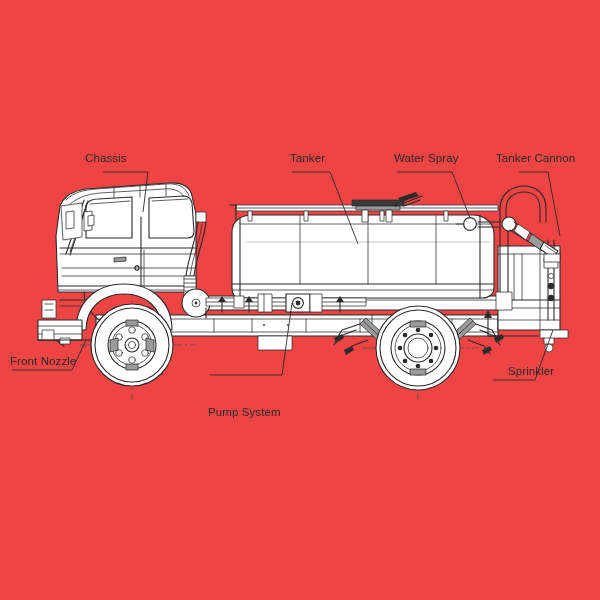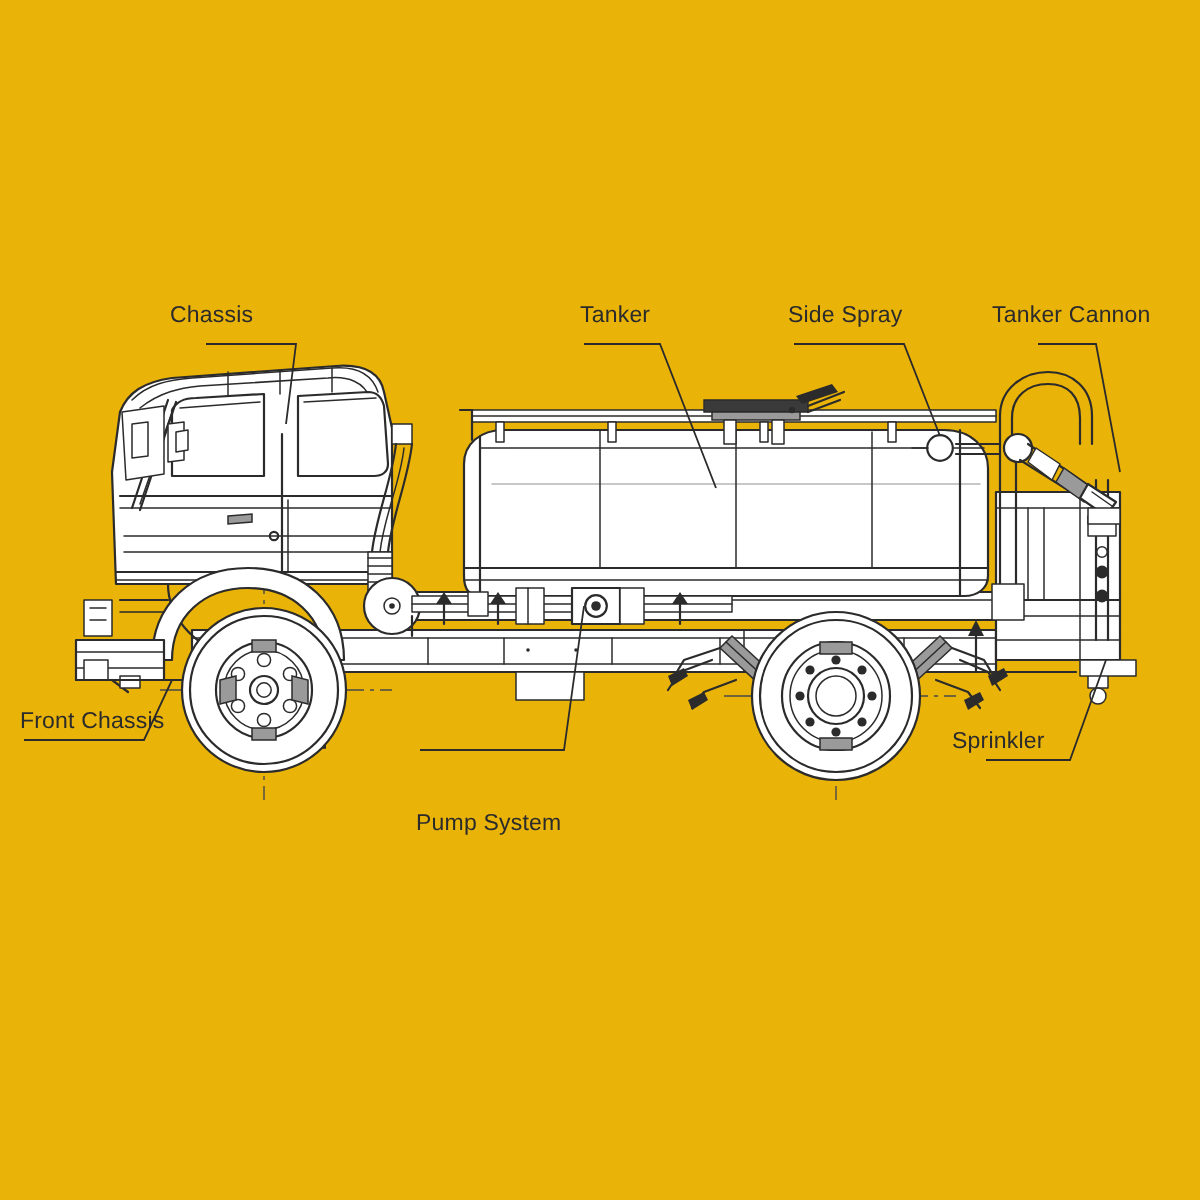--- a/index.html
+++ b/index.html
@@ -8,21 +8,21 @@
     padding: 0;
     background: #ffffff;
   }
   body {
     font-family: "Liberation Sans", sans-serif;
   }
   #diagram-root {
     position: relative;
     width: 600px;
     height: 600px;
-    background: #eab308;
+    background: #ef4444;
     overflow: hidden;
   }
   #diagram-svg {
     position: absolute;
     left: 0;
     top: 0;
     width: 600px;
     height: 600px;
   }
   .callout-label {
@@ -393,23 +393,23 @@
       <path class="leader" d="M210,375 L282,375 L292,303"></path>
       <path class="leader" d="M493,380 L535,380 L553,330"></path>
     </g>
 
   </svg>
 
   <div class="callout-label" style="left:85px;  top:152px;">Chassis</div>
 
   <div class="callout-label" style="left:290px; top:152px;text-align:right;">Tanker</div>
 
-  <div class="callout-label" style="left:394px; top:152px;">Side Spray</div>
+  <div class="callout-label" style="left:394px; top:152px;">Water Spray</div>
 
   <div class="callout-label" style="left:496px; top:152px;">Tanker Cannon</div>
 
-  <div class="callout-label" style="left:10px;  top:355px;">Front Chassis</div>
+  <div class="callout-label" style="left:10px;  top:355px;">Front Nozzle</div>
 
   <div class="callout-label" style="left:208px; top:360px;margin-top:46px;">Pump System</div>
 
-  <div class="callout-label" style="left:476px; top:365px;">Sprinkler</div>
+  <div class="callout-label" style="left:508px; top:365px;">Sprinkler</div>
 
 </div>
 
 </body></html>

